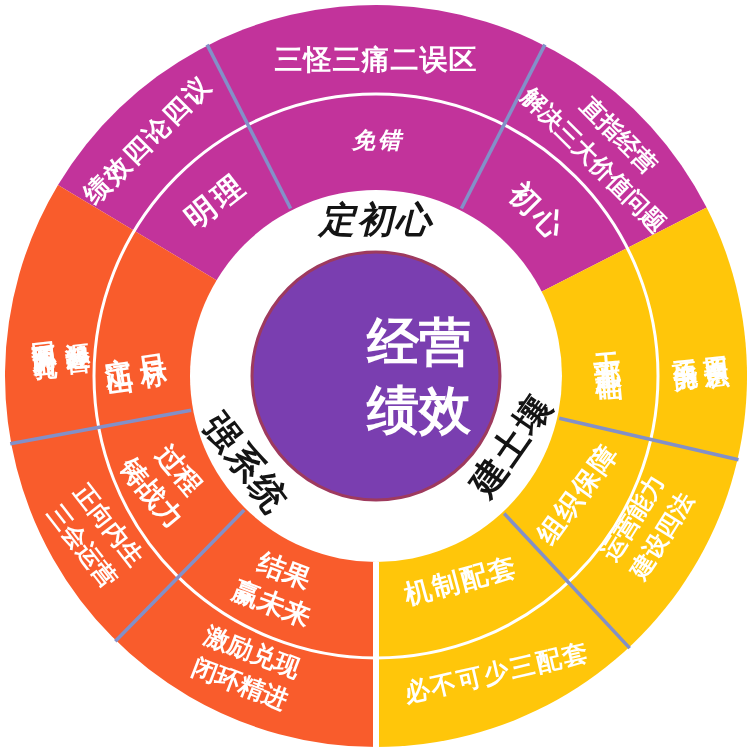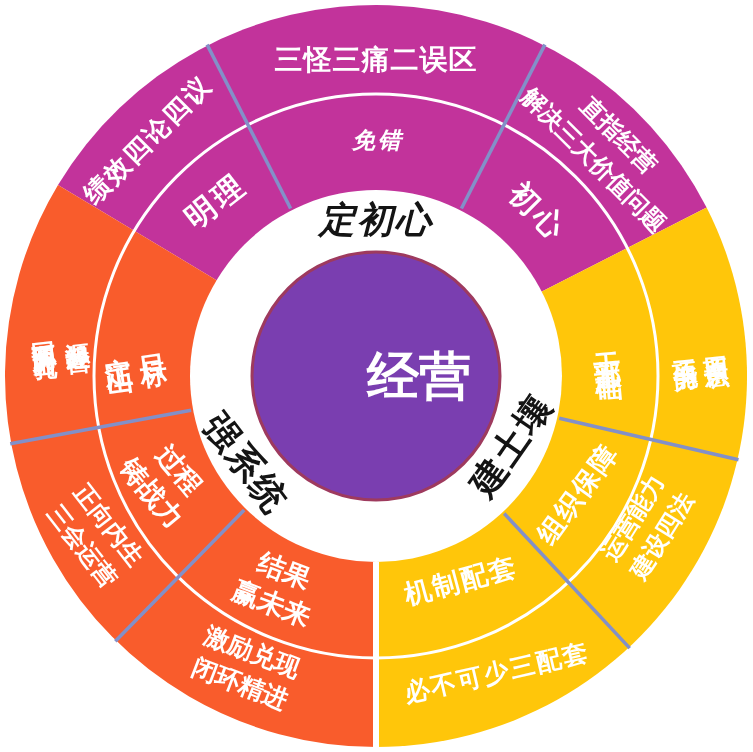--- a/index.html
+++ b/index.html
@@ -40,20 +40,21 @@
 
     <line x1="376" y1="562" x2="376" y2="750" stroke="#ffffff" stroke-width="6"></line>
 
     <circle cx="376" cy="376" r="186" fill="#ffffff"></circle>
 
     <circle cx="376" cy="376" r="124" fill="#7A3EB0" stroke="#9E3A5E" stroke-width="3"></circle>
   </svg>
 
   <div class="lbl" style="left:380px;top:377px;font-size:52px;line-height:1.3;margin-left:39px;">
     <div>经营</div>
+    <div>绩效</div>
   </div>
 
   <div class="lbl dark" style="left:376px;top:220px;font-size:36px;letter-spacing:2px;font-style:italic;">定初心</div>
   <div class="lbl dark" style="left:511px;top:445px;--r:-55deg;font-size:36px;letter-spacing:2px;">建土壤</div>
   <div class="lbl dark" style="left:246px;top:463px;--r:53deg;font-size:36px;letter-spacing:2px;">强系统</div>
 
   <div class="lbl" style="left:216px;top:201px;--r:-38deg;font-size:30px;letter-spacing:4px;">明理</div>
   <div class="lbl" style="left:378px;top:141px;font-size:23px;letter-spacing:3px;font-style:italic;">免错</div>
   <div class="lbl" style="left:538px;top:212px;--r:45deg;font-size:30px;letter-spacing:4px;">初心</div>
 

